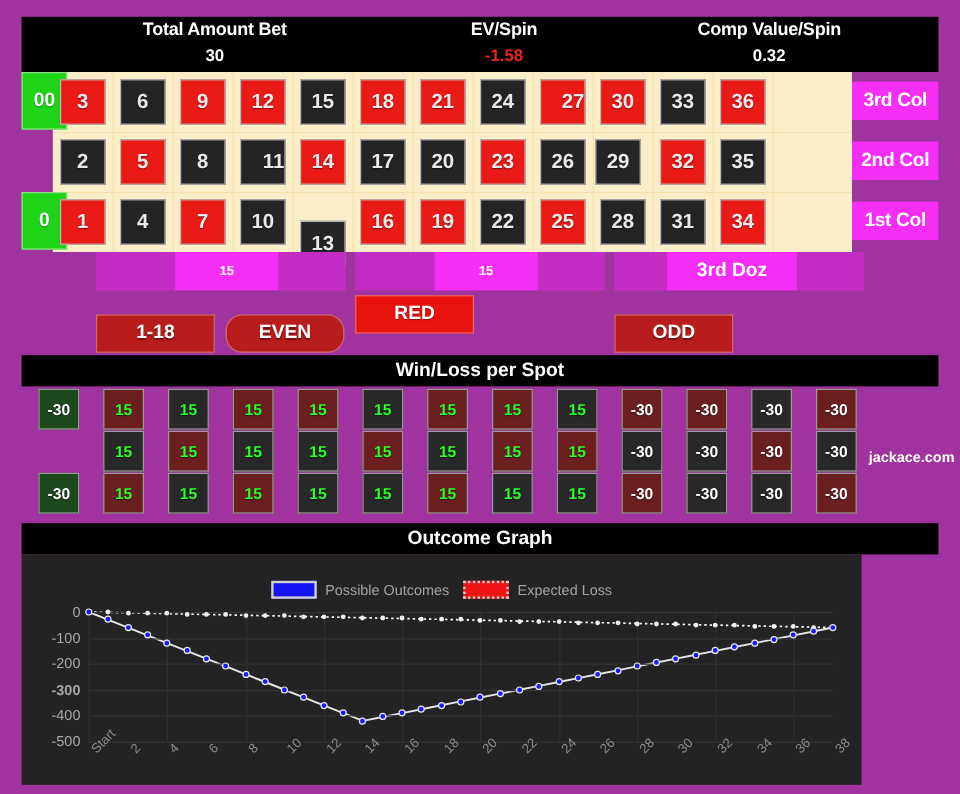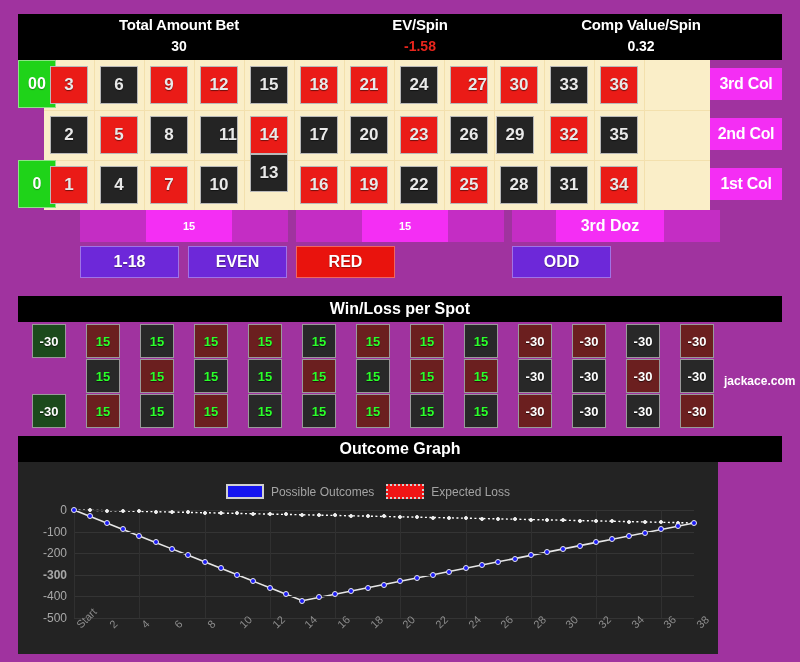--- a/index.html
+++ b/index.html
@@ -89,21 +89,21 @@
 
   
   .out-strip { position:absolute; left:62px; top:232px; width:640px; height:32px; }
   .out {
     position:absolute; top:0; height:32px; width:99px;
     display:flex; align-items:center; justify-content:center;
     color:#fff; font-size:16px; font-weight:bold;
     border:1px solid rgba(255,255,255,.35);
     text-shadow:0 1px 1px rgba(0,0,0,.4);
   }
-  .out.orange { background:#6d28d9; }
+  .out.orange { background:#b91c1c;margin-top:16px; }
   .out.red    { background:#e9130d; }
   .out.black  { background:#2b2b2b; }
 
   
   #panel-wl { position:absolute; left:18px; top:296px; width:764px; }
   .sec-head {
     background:#000; height:26px; width:764px;
     color:#fff; font-size:16px; font-weight:bold;
     display:flex; align-items:center; justify-content:center;
   }
@@ -286,21 +286,21 @@
         </div>
         <div class="num black" style="left: 82px; top: 106px;">
           <span>4</span>
         </div>
         <div class="num red" style="left: 132px; top: 106px;">
           <span>7</span>
         </div>
         <div class="num black" style="left: 182px; top: 106px;">
           <span>10</span>
         </div>
-        <div class="num black" style="left: 232px; top: 94px;">
+        <div class="num black" style="left: 232px; top: 124px;">
           <span>13</span>
         </div>
         <div class="num red" style="left: 282px; top: 106px;">
           <span>16</span>
         </div>
         <div class="num red" style="left: 332px; top: 106px;">
           <span>19</span>
         </div>
         <div class="num black" style="left: 382px; top: 106px;">
           <span>22</span>
@@ -339,21 +339,21 @@
         <div class="doz-chip" style="left: 66px; width: 86px; font-size: 11px;">15</div>
       </div>
       <div class="doz" style="left: 432px;">
         <div class="doz-chip" style="left: 44px; width: 108px; font-size: 16px;">3rd Doz</div>
       </div>
     </div>
   <div class="out-strip" id="out-strip">
       <div class="out orange" style="left: 0px;">
         <span>1-18</span>
       </div>
-      <div class="out orange" style="left: 108px;">
+      <div class="out orange" style="left: 108px; border-radius: 14px;">
         <span>EVEN</span>
       </div>
       <div class="out red" style="left: 216px;">
         <span>RED</span>
       </div>
       <div class="out orange" style="left: 432px;">
         <span>ODD</span>
       </div>
     </div>
 </div>

